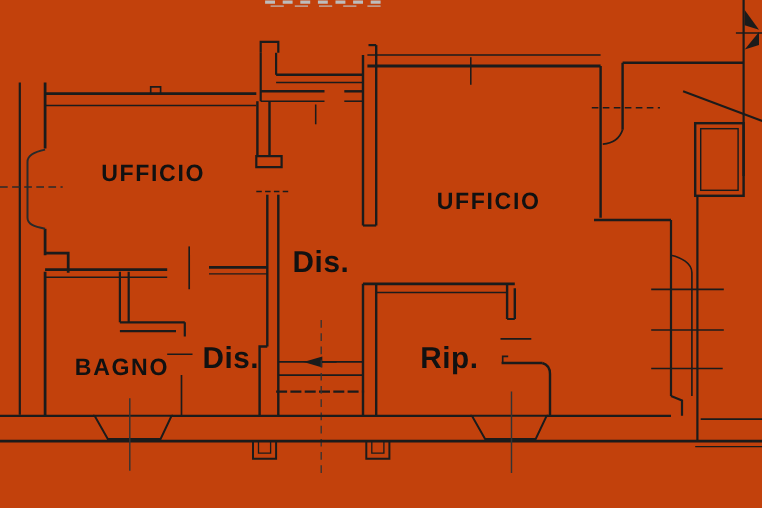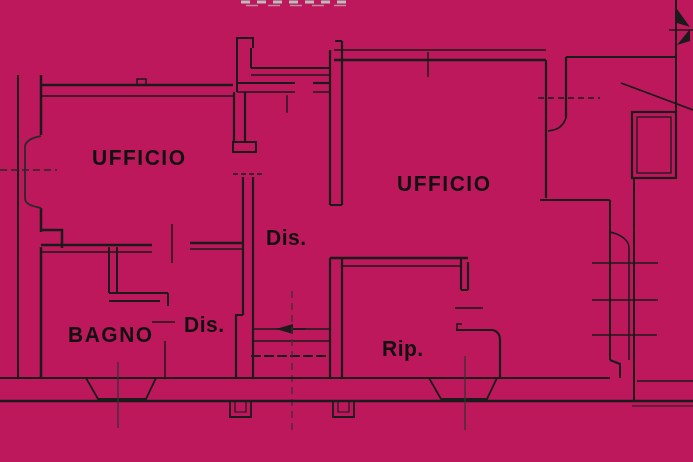--- a/index.html
+++ b/index.html
@@ -1,23 +1,23 @@
 <!DOCTYPE html>
 <html><head>
 <meta charset="utf-8">
 <style>
   html,body{margin:0;padding:0;background:#fff;}
-  #stage{position:relative;width:693px;height:462px;background:#be185d;overflow:hidden;
+  #stage{position:relative;width:693px;height:462px;background:#c2410c;overflow:hidden;
          font-family:"Liberation Sans", sans-serif;}
   #plan-svg{position:absolute;left:0;top:0;}
   .room-label{position:absolute;color:#111;font-weight:700;letter-spacing:1.5px;
               font-size:21px;line-height:22px;white-space:nowrap;
               font-family:"Liberation Sans", sans-serif;
               transform:scaleY(1.02);}
-  .small-label{font-size:21px;letter-spacing:0.5px;}
+  .small-label{font-size:27px;letter-spacing:0.5px;}
 </style>
 </head>
 <body>
 
 <div id="stage">
 
   <svg id="plan-svg" width="693" height="462" viewBox="0 0 693 462">
 
     <g stroke="#bdbdbd">
       <line x1="241" y1="2" x2="352" y2="2" stroke-width="3" stroke-dasharray="9 7"></line>
@@ -177,14 +177,14 @@
   <div class="room-label" style="left:92px;top:147px;">UFFICIO</div>
 
   <div class="room-label" style="left:397px;top:173px;">UFFICIO</div>
 
   <div class="room-label small-label" style="left:266px;top:227px;">Dis.</div>
 
   <div class="room-label" style="left:68px;top:324px;">BAGNO</div>
 
   <div class="room-label small-label" style="left:184px;top:314px;">Dis.</div>
 
-  <div class="room-label small-label" style="left:382px;top:314px;margin-top:24px;">Rip.</div>
+  <div class="room-label small-label" style="left:382px;top:314px;">Rip.</div>
 </div>
 
 </body></html>

